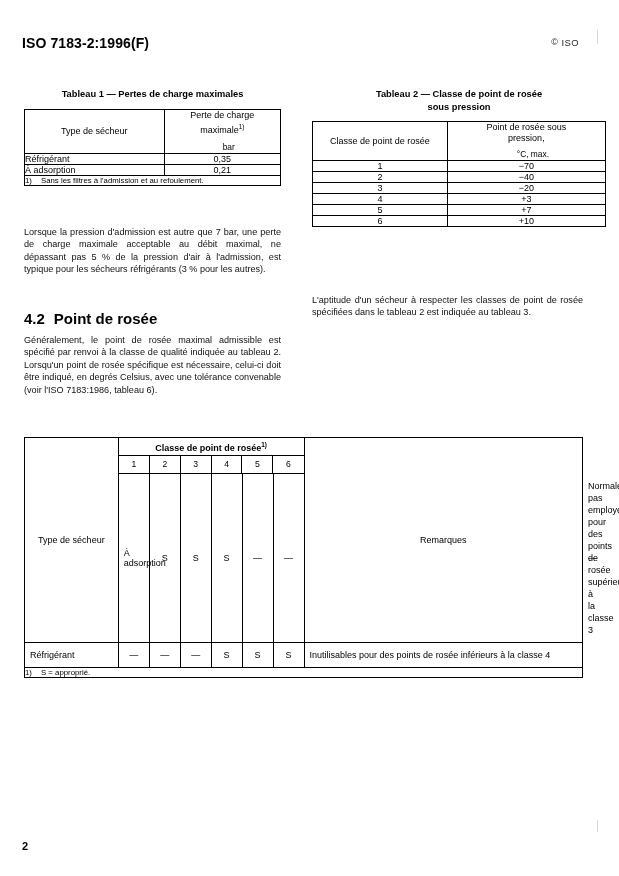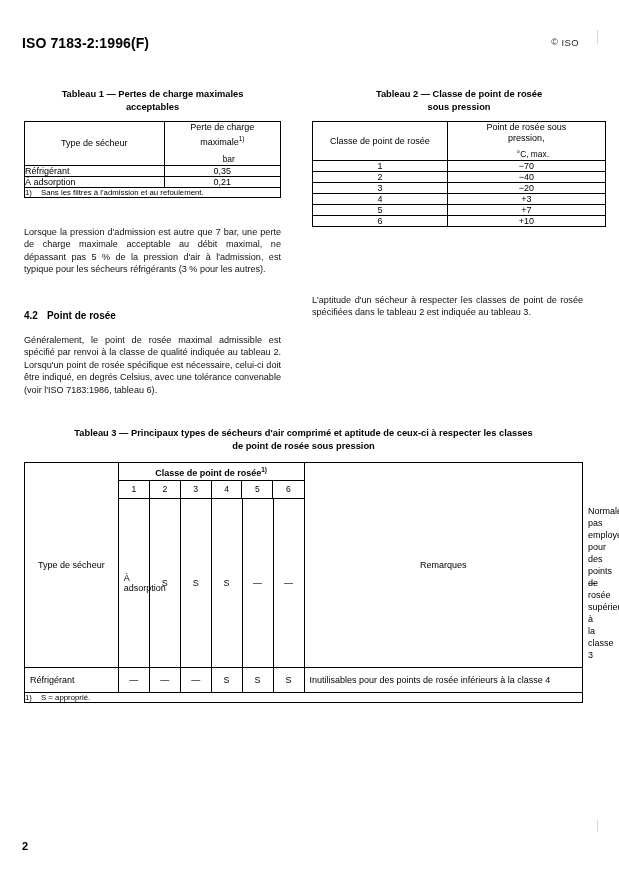--- a/index.html
+++ b/index.html
@@ -135,21 +135,21 @@
     line-height: 12.4px;
     text-align: justify;
     color: #111;
   }
   #p-left-1 { left: 24px; top: 226px; width: 257px; }
   #h-42 {
     position: absolute;
     left: 24px;
     top: 310px;
     width: 257px;
-    font-size: 10px;
+    font-size: 15px;
     font-weight: bold;
   }
   #h-42 .num { margin-right: 9px; }
   #p-left-2 { left: 24px; top: 334px; width: 257px; }
   #p-right-1 { left: 312px; top: 294px; width: 271px; }
   #p-right-2 { left: 312px; top: 340px; width: 271px; }
 
   
   #t3-wrap {
     position: absolute;
@@ -208,21 +208,20 @@
       <span>ISO</span>
     </div>
   </div>
 
   <div class="edge-mark" style="left:597px; top:30px; height:14px;"></div>
   <div class="edge-mark" style="left:597px; top:820px; height:12px;"></div>
 
   <div id="t1-wrap">
     <div class="tcap">
       <div>Tableau 1 — Pertes de charge maximales</div>
-      <div>acceptables</div>
     </div>
     <div class="tbl">
       <table class="grid" id="t1">
         <colgroup>
             <col class="c1">
             <col class="c2">
           </colgroup>
         <tbody>
           <tr>
             <td class="hdr-cell">Type de sécheur</td>
@@ -303,24 +302,20 @@
 
   <div id="h-42">
     <span class="num">4.2</span><span>Point de rosée</span>
   </div>
 
   <div class="para" id="p-left-2">Généralement, le point de rosée maximal admissible est spécifié par renvoi à la classe de qualité indiquée au tableau 2. Lorsqu'un point de rosée spécifique est nécessaire, celui-ci doit être indiqué, en degrés Celsius, avec une tolérance convenable (voir l'ISO 7183:1986, tableau 6).</div>
 
   <div class="para" id="p-right-1">L'aptitude d'un sécheur à respecter les classes de point de rosée spécifiées dans le tableau 2 est indiquée au tableau 3.</div>
 
   <div id="t3-wrap">
-    <div class="tcap">
-      <div>Tableau 3 — Principaux types de sécheurs d'air comprimé et aptitude de ceux-ci à respecter les classes</div>
-      <div>de point de rosée sous pression</div>
-    </div>
     <div class="tbl">
       <table class="grid" id="t3">
         <colgroup>
           <col class="ctype">
           <col class="ccls">
             <col class="ccls">
             <col class="ccls">
           <col class="ccls">
             <col class="ccls">
             <col class="ccls">

